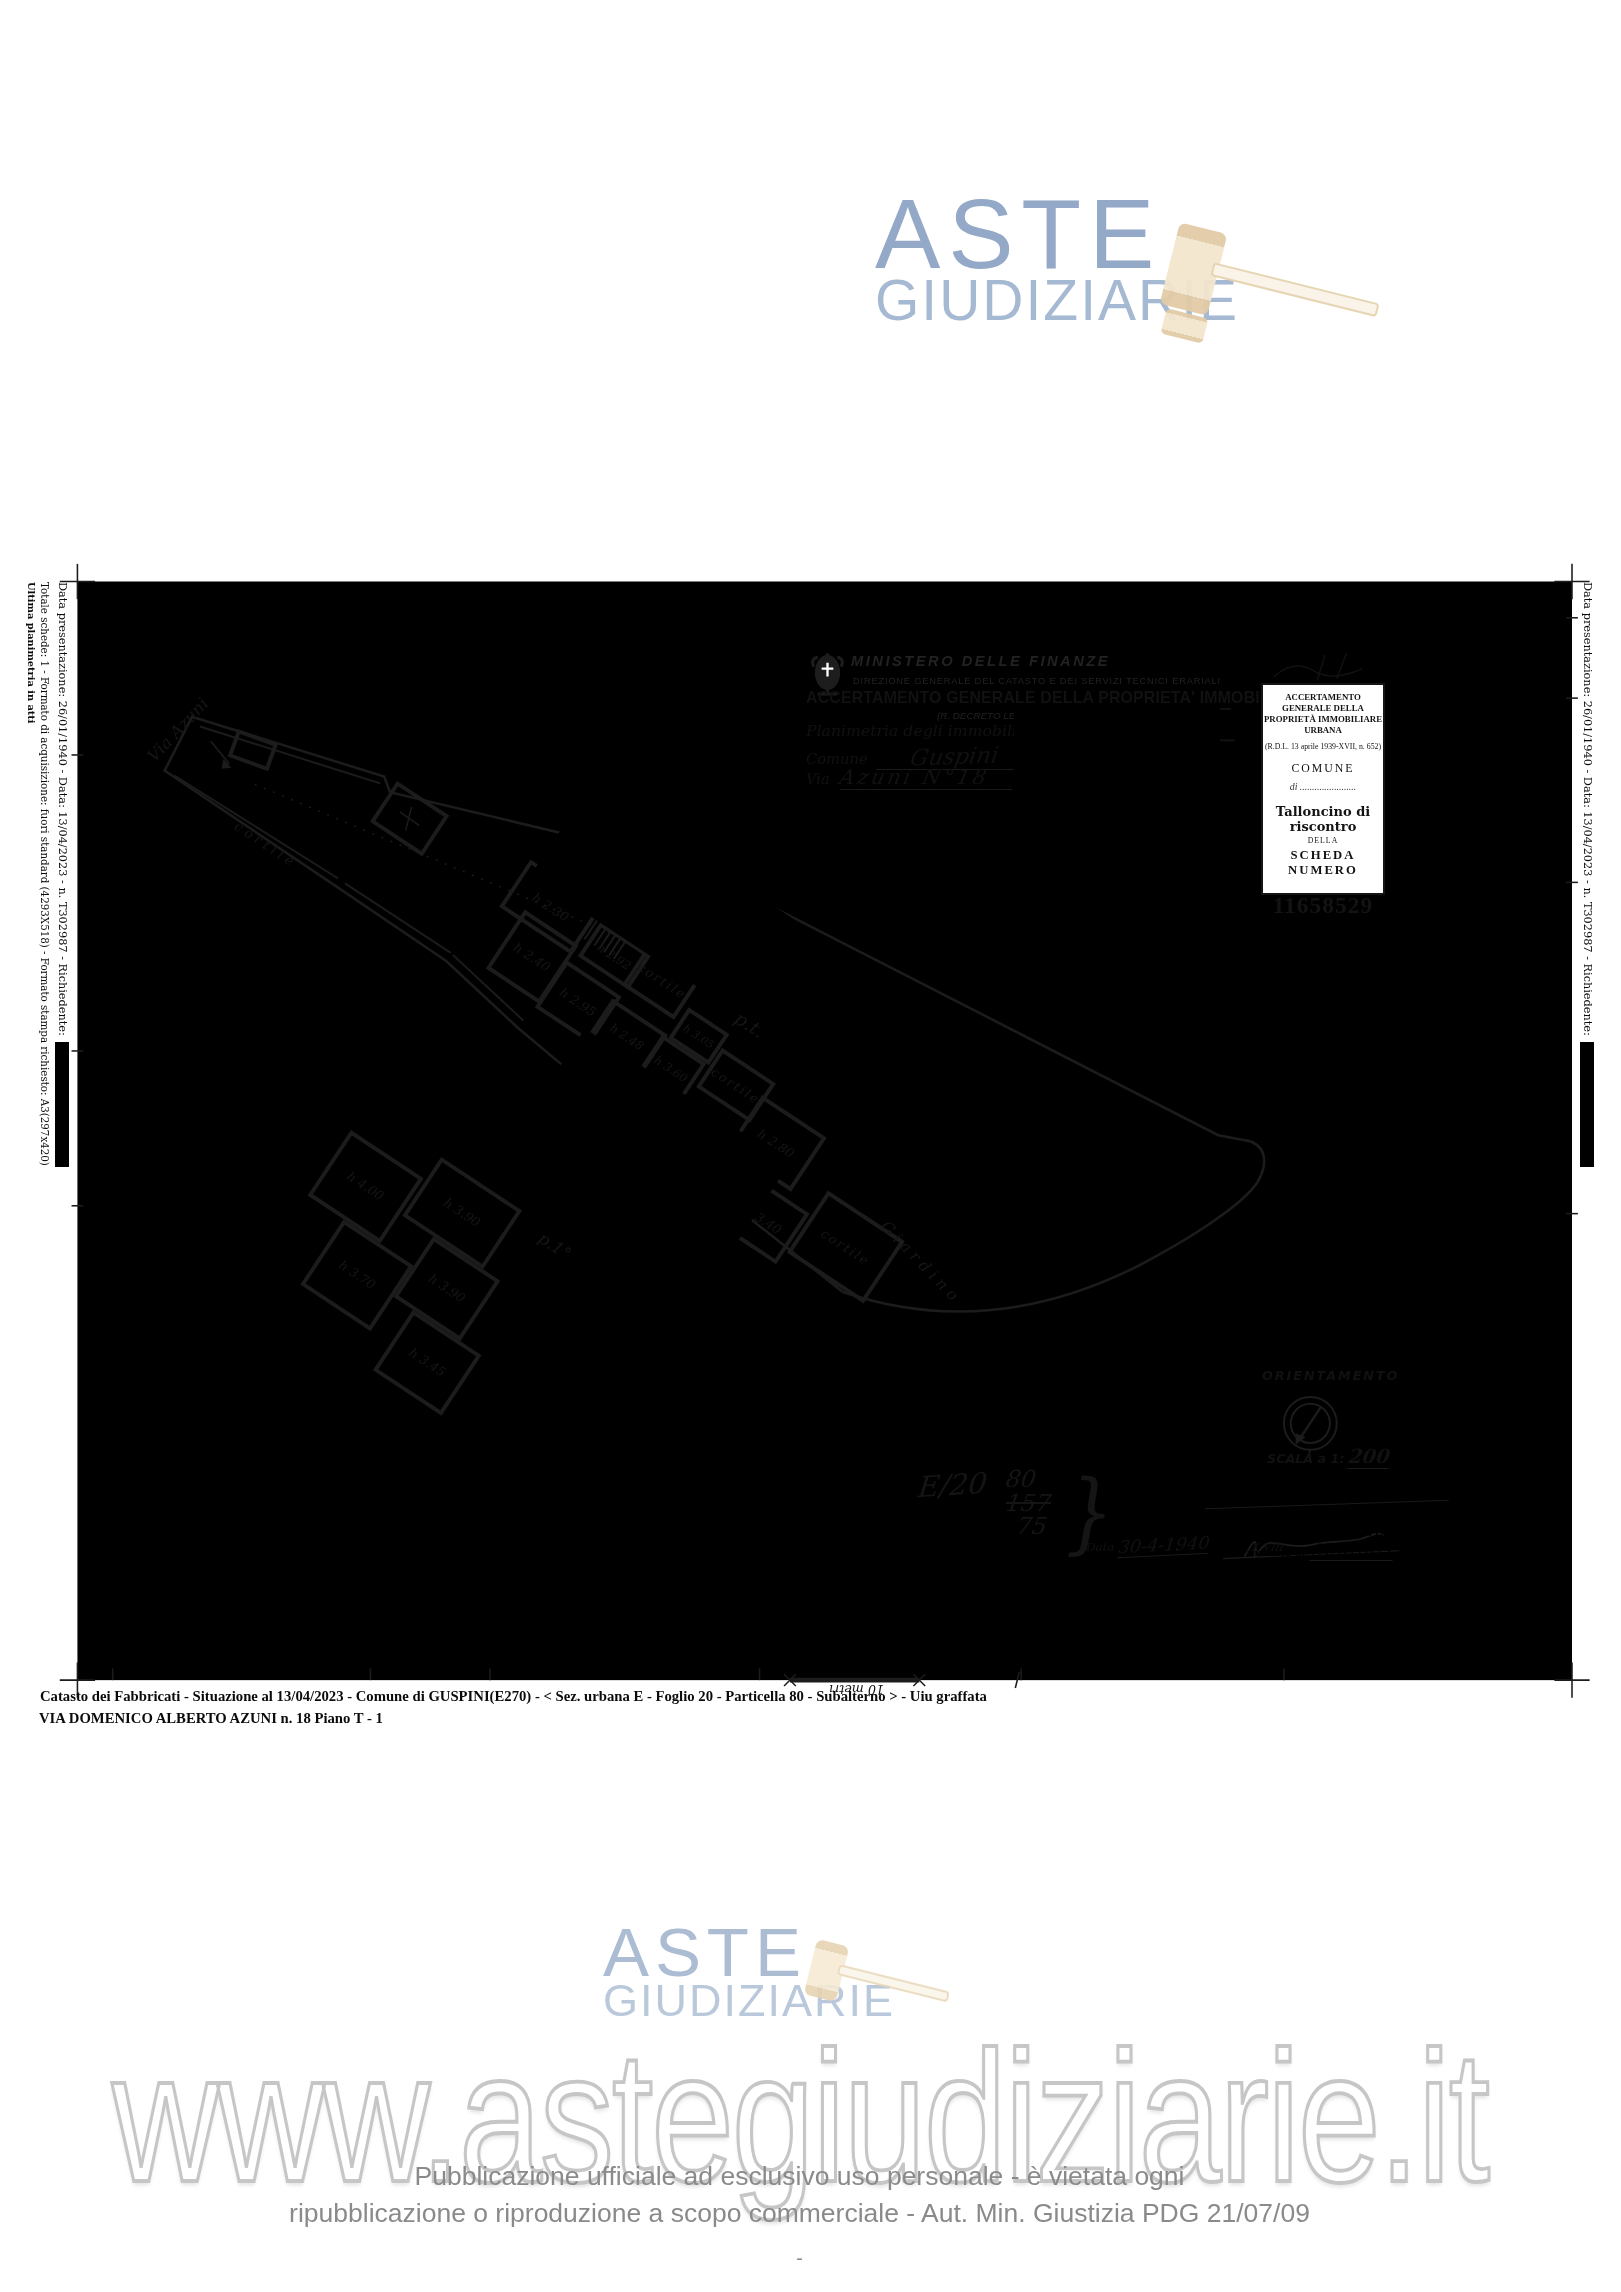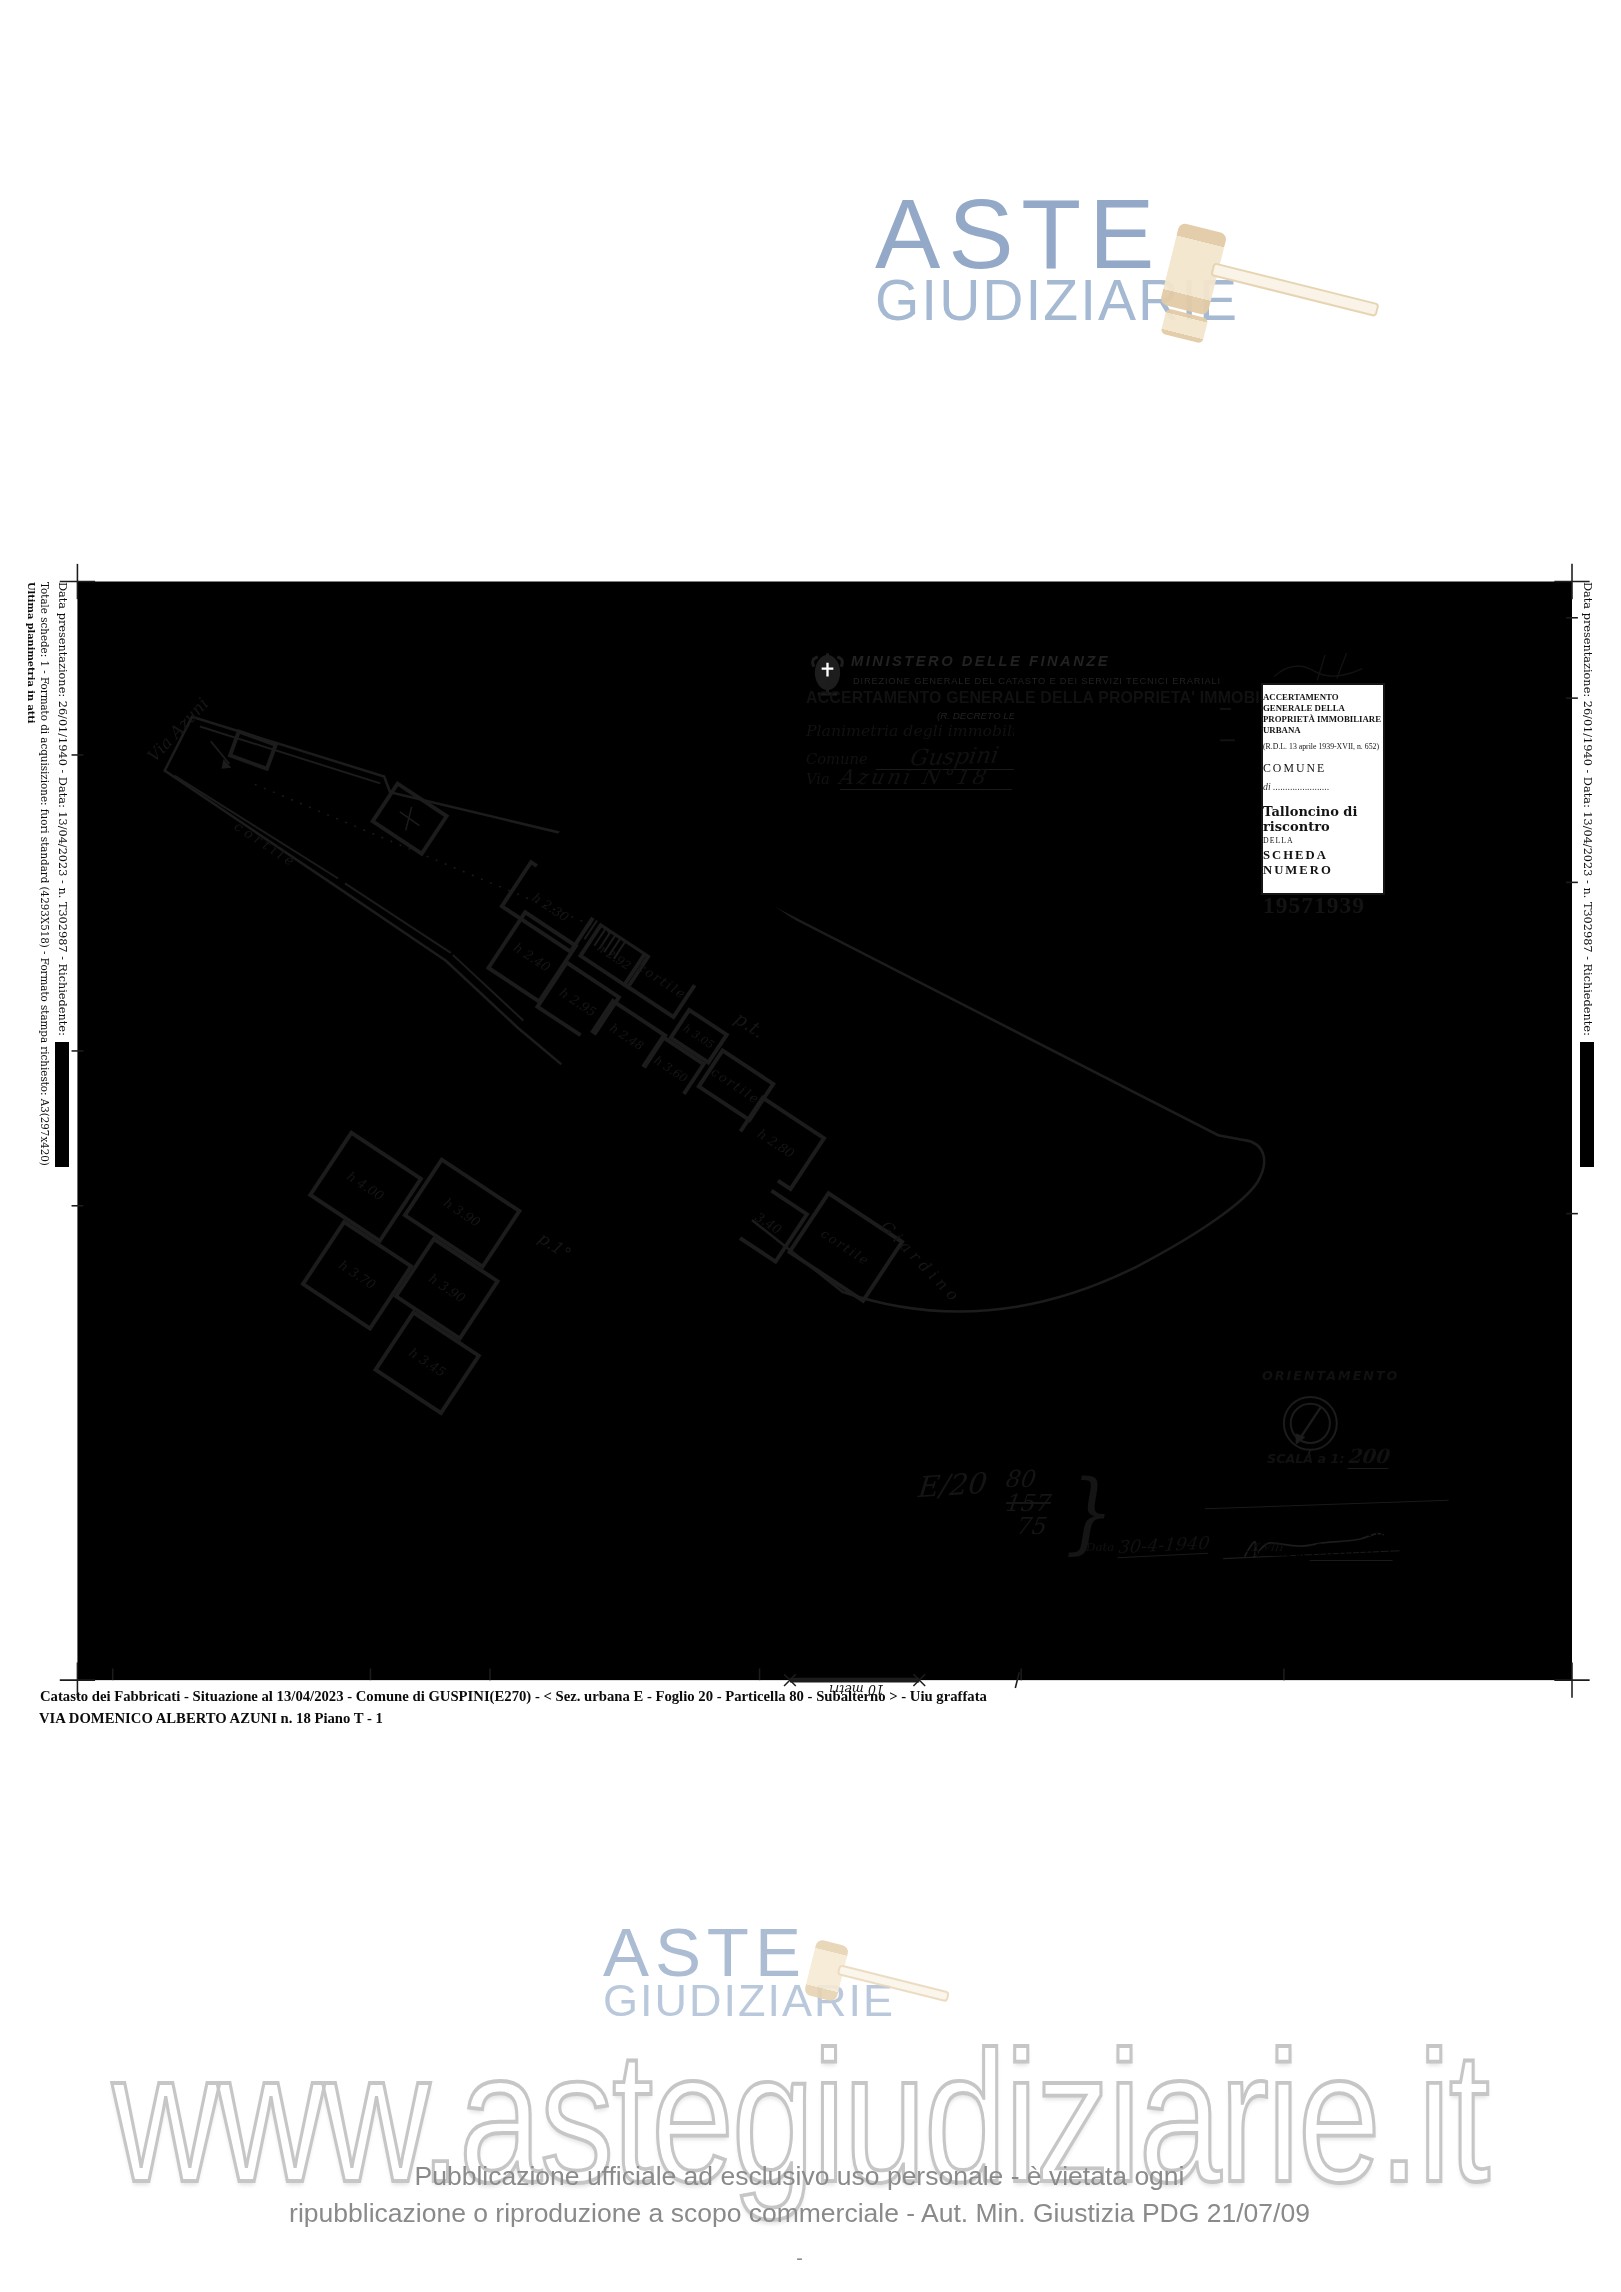--- a/index.html
+++ b/index.html
@@ -45,21 +45,21 @@
   .direction{font-size:9.3px;letter-spacing:0.8px;color:#222;}
   .doctitle{font-size:16.7px;font-weight:bold;letter-spacing:0.2px;transform:scaleX(.95);transform-origin:left top;}
   .decree{font-size:9.8px;font-style:italic;color:#222;}
   .script{font-family:"DejaVu Serif",serif;font-style:italic;}
   .cursive{font-family:"DejaVu Serif",serif;font-style:italic;transform:skewX(-8deg);display:inline-block;}
   .fieldline{border-bottom:1.5px solid #1a1a1a;}
   .blackbox{position:absolute;background:#000;z-index:4;}
 
   
   .stamp{position:absolute;left:1261px;top:683px;width:120px;height:208px;border:2.5px solid #151515;
-         background:#fff;z-index:5;text-align:left;font-family:"Liberation Serif",serif;color:#131313;}
+         background:#fff;z-index:5;text-align:center;font-family:"Liberation Serif",serif;color:#131313;}
   .stamp .s1{font-size:8.8px;font-weight:bold;line-height:1.25;margin-top:6.9px;}
   .stamp .s2{font-size:7.8px;margin-top:5.9px;}
   .stamp .s3{font-size:11.8px;letter-spacing:2px;margin-top:9.8px;}
   .stamp .s4{font-size:9.8px;font-style:italic;margin-top:5.9px;color:#333;}
   .stamp .s5{font-size:13px;font-weight:bold;margin-top:11.8px;font-family:"DejaVu Serif",serif;}
   .stamp .s6{font-size:7.8px;letter-spacing:1px;margin-top:2px;}
   .stamp .s7{font-size:12.7px;font-weight:bold;letter-spacing:2px;margin-top:2.9px;}
   .stamp .s8{font-size:23.5px;font-weight:bold;letter-spacing:1px;margin-top:13.7px;font-family:"Liberation Serif",serif;}
 
   
@@ -298,21 +298,21 @@
   <div class="stamp">
     <div class="s1">
       <span>ACCERTAMENTO GENERALE DELLA</span><br><span>PROPRIETÀ IMMOBILIARE URBANA</span>
     </div>
     <div class="s2">(R.D.L. 13 aprile 1939-XVII, n. 652)</div>
     <div class="s3">COMUNE</div>
     <div class="s4">di .......................</div>
     <div class="s5">Talloncino di riscontro</div>
     <div class="s6">DELLA</div>
     <div class="s7">SCHEDA NUMERO</div>
-    <div class="s8">19571939</div>
+    <div class="s8">11658529</div>
   </div>
 
   <div class="abs" style="left:1262px;top:1368px;font-size:12.7px;letter-spacing:2px;font-style:italic;font-weight:bold;font-family:'DejaVu Sans',sans-serif;">ORIENTAMENTO</div>
   <div class="abs" style="left:1267px;top:1445px;">
     <span style="font-size:12.7px;font-style:italic;font-weight:bold;font-family:'DejaVu Sans',sans-serif;">SCALA a 1:</span>
     <span class="cursive fieldline" style="font-size:19.6px;font-weight:bold;">200</span>
   </div>
 
   <div class="abs" style="left:919px;top:1468px;font-family:'DejaVu Serif',serif;font-style:italic;color:#151515;">
     <span class="cursive" style="font-size:29px;transform:skewX(-10deg) rotate(-4deg);">E/20</span>

